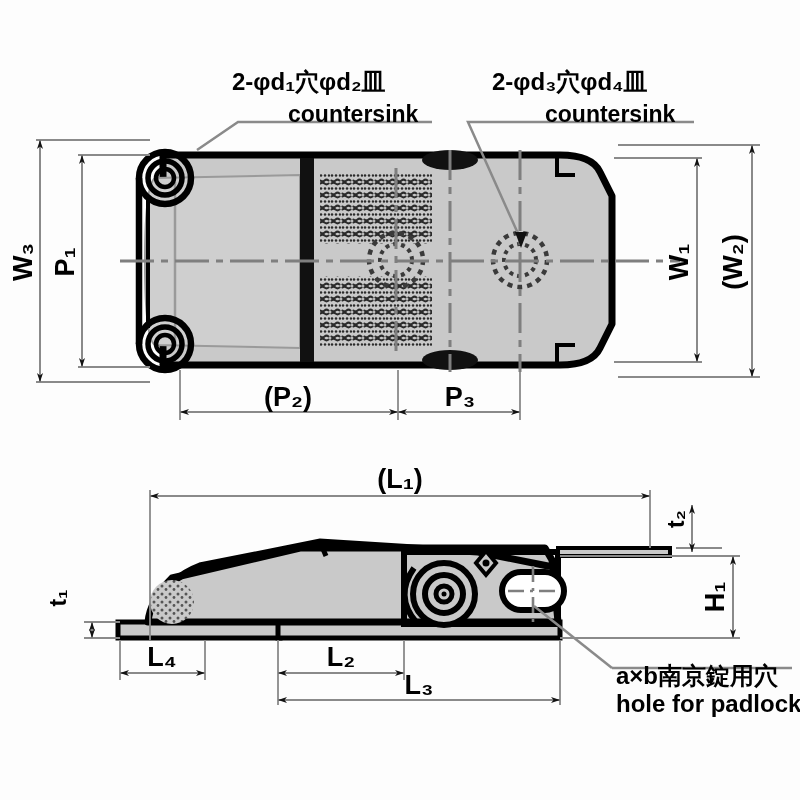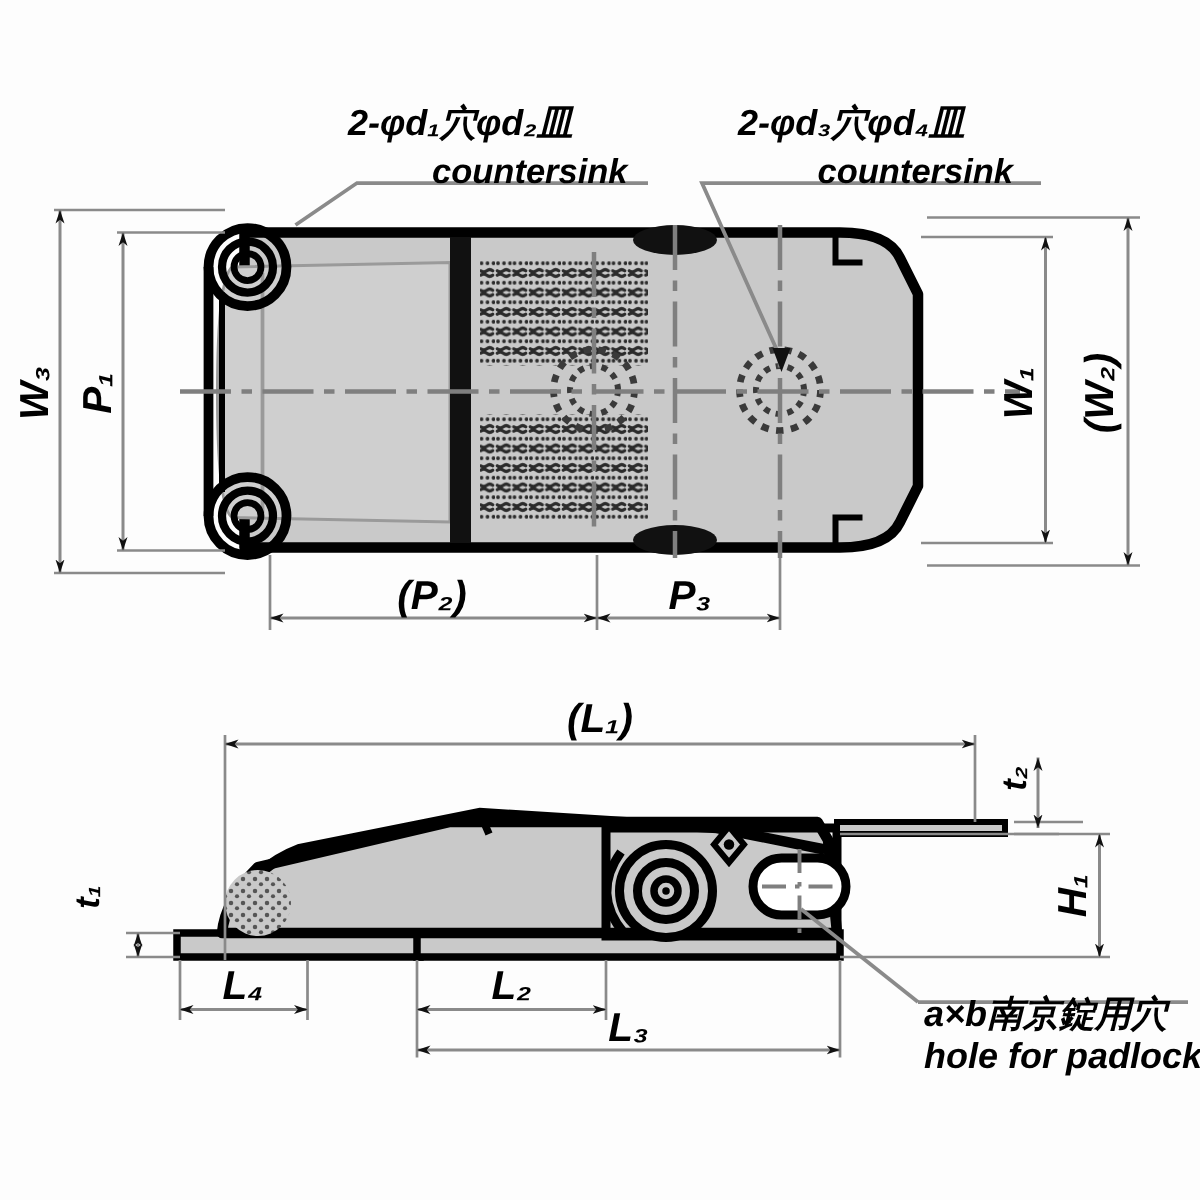--- a/index.html
+++ b/index.html
@@ -1,18 +1,18 @@
 <!DOCTYPE html>
 <html><head>
 <meta charset="utf-8">
 <style>
   html,body{margin:0;padding:0;background:#ffffff;}
   body{width:800px;height:800px;overflow:hidden;
        font-family:"Liberation Sans",sans-serif;color:#000;}
-  #stage{position:relative;width:800px;height:800px;background:#fdfdfd;font-style:italic;}
+  #stage{position:relative;width:800px;height:800px;background:#fdfdfd;}
   svg{display:block;}
   .lbl{font-family:"Liberation Sans",sans-serif;font-weight:bold;fill:#000;}
 </style>
 </head>
 <body>
 
 <div id="stage">
 <svg width="800" height="800" viewBox="0 0 800 800">
 
   <defs>

